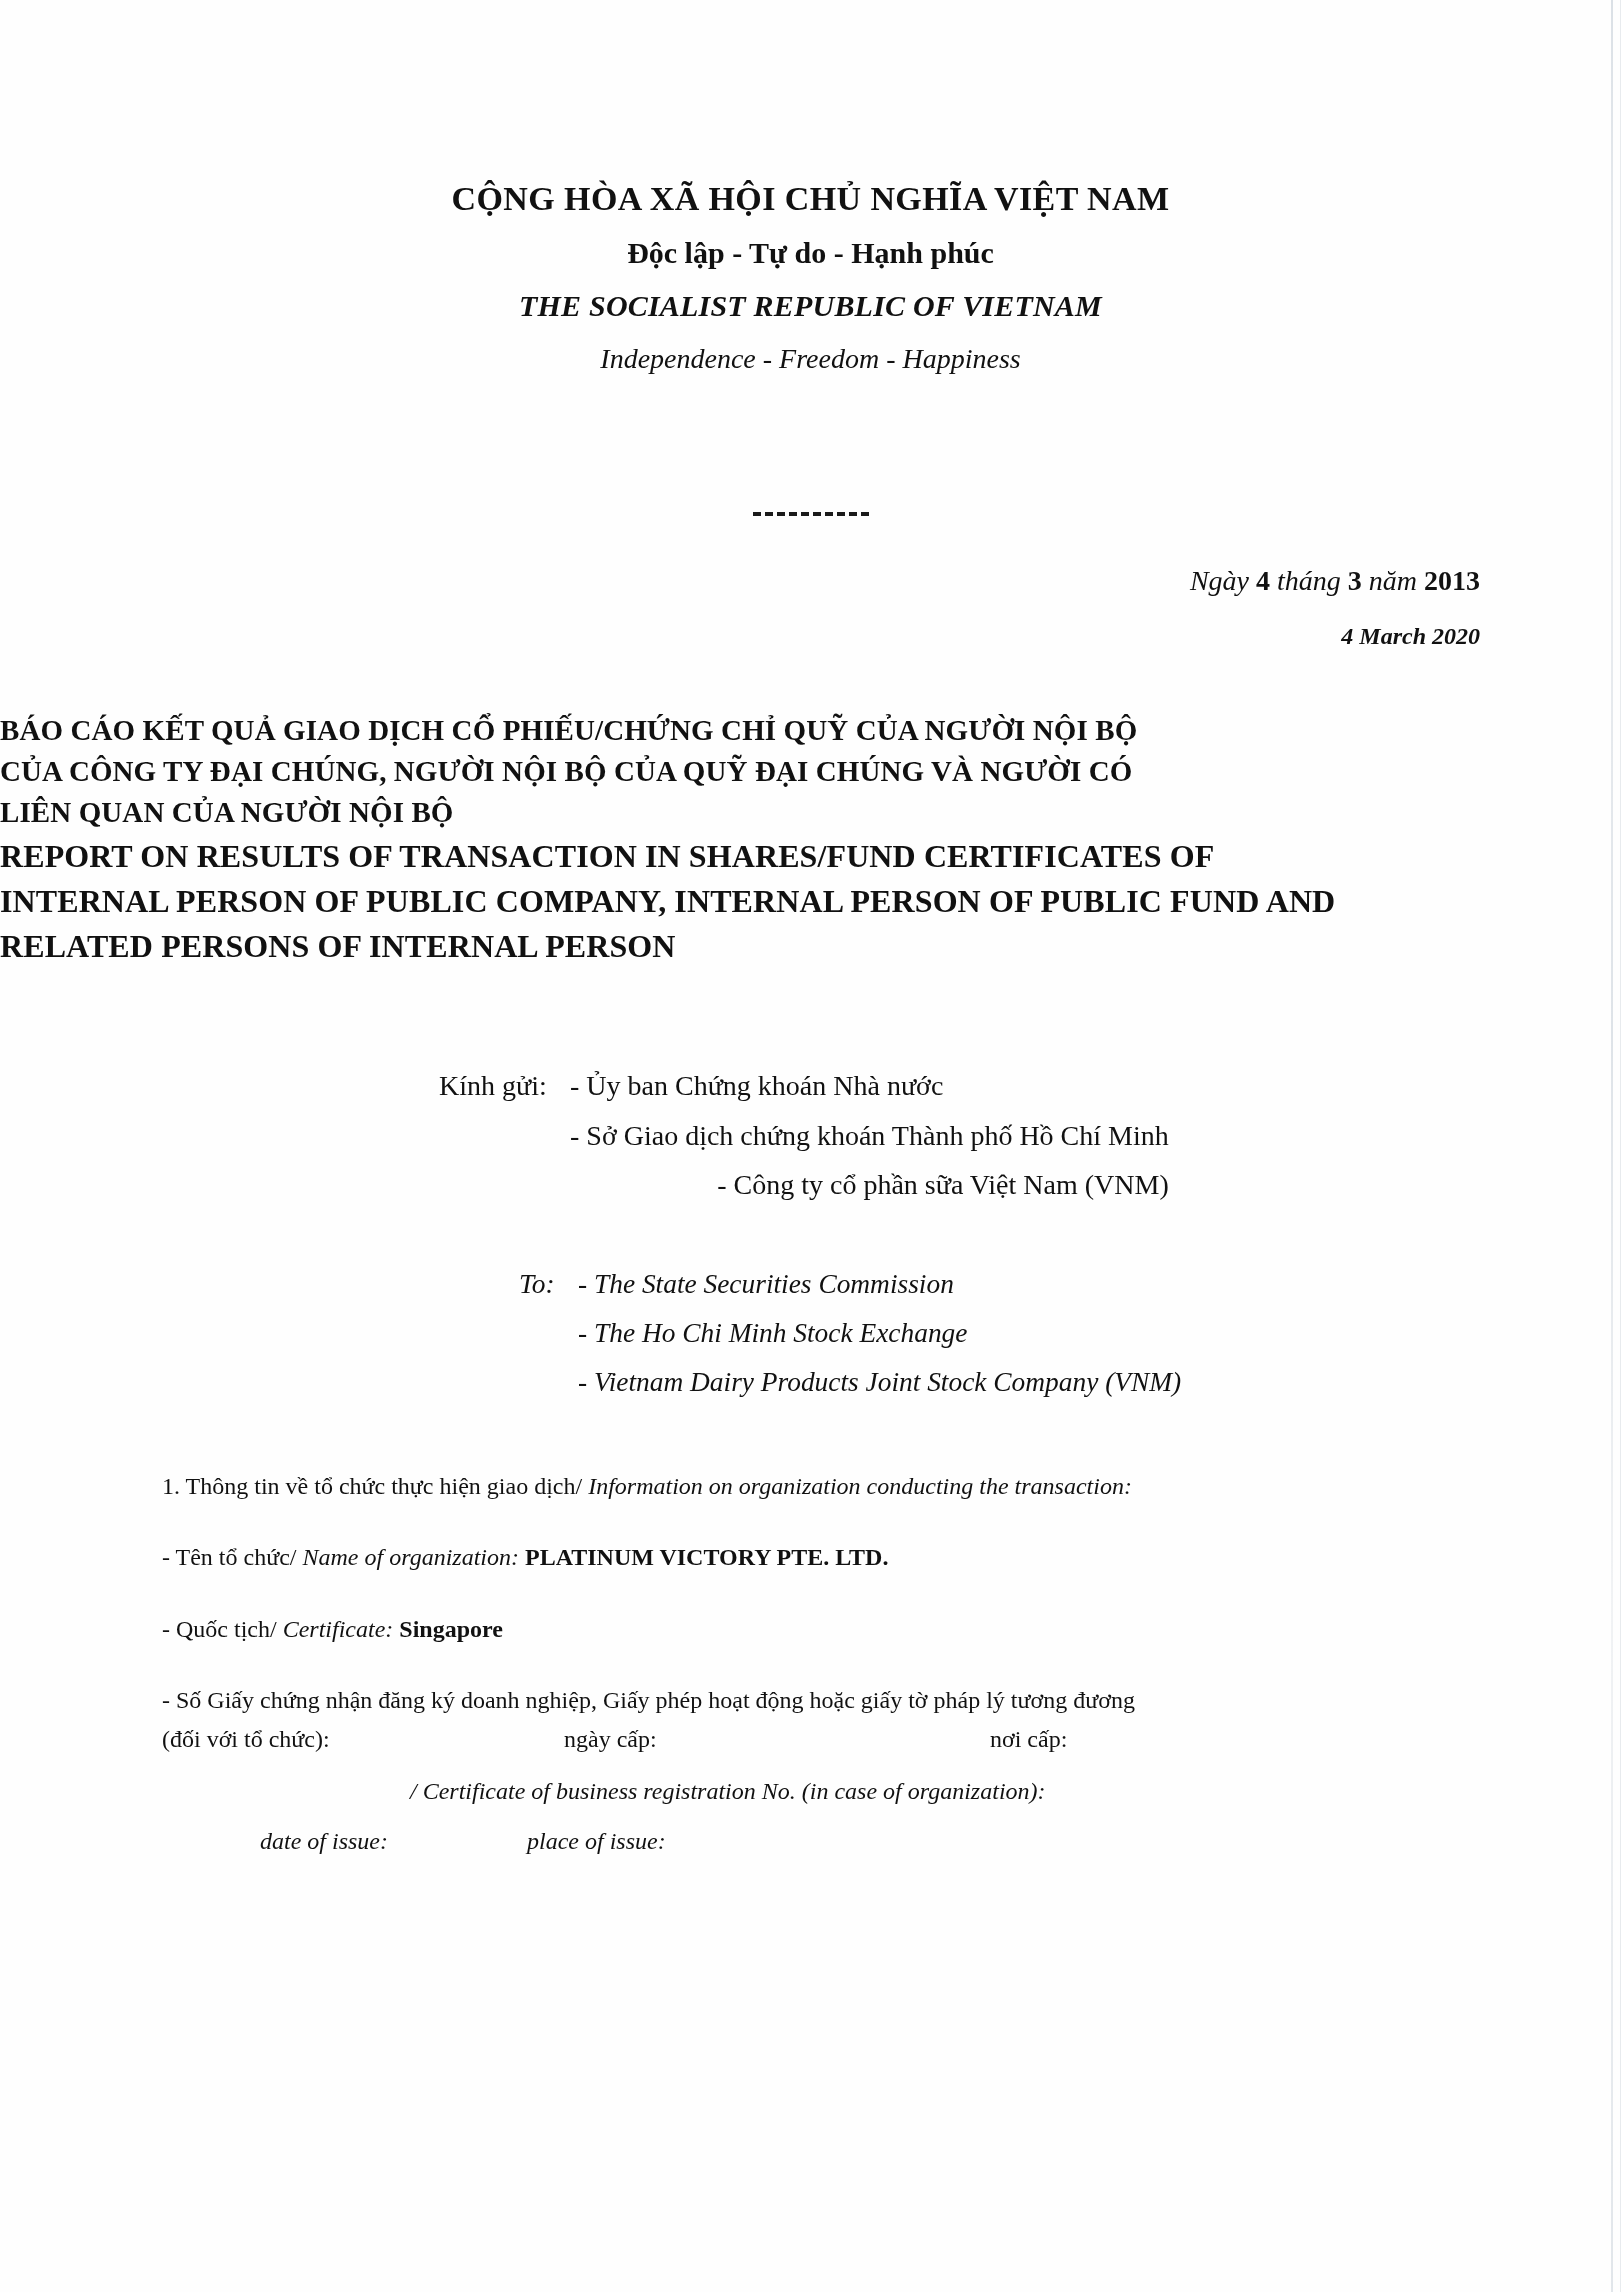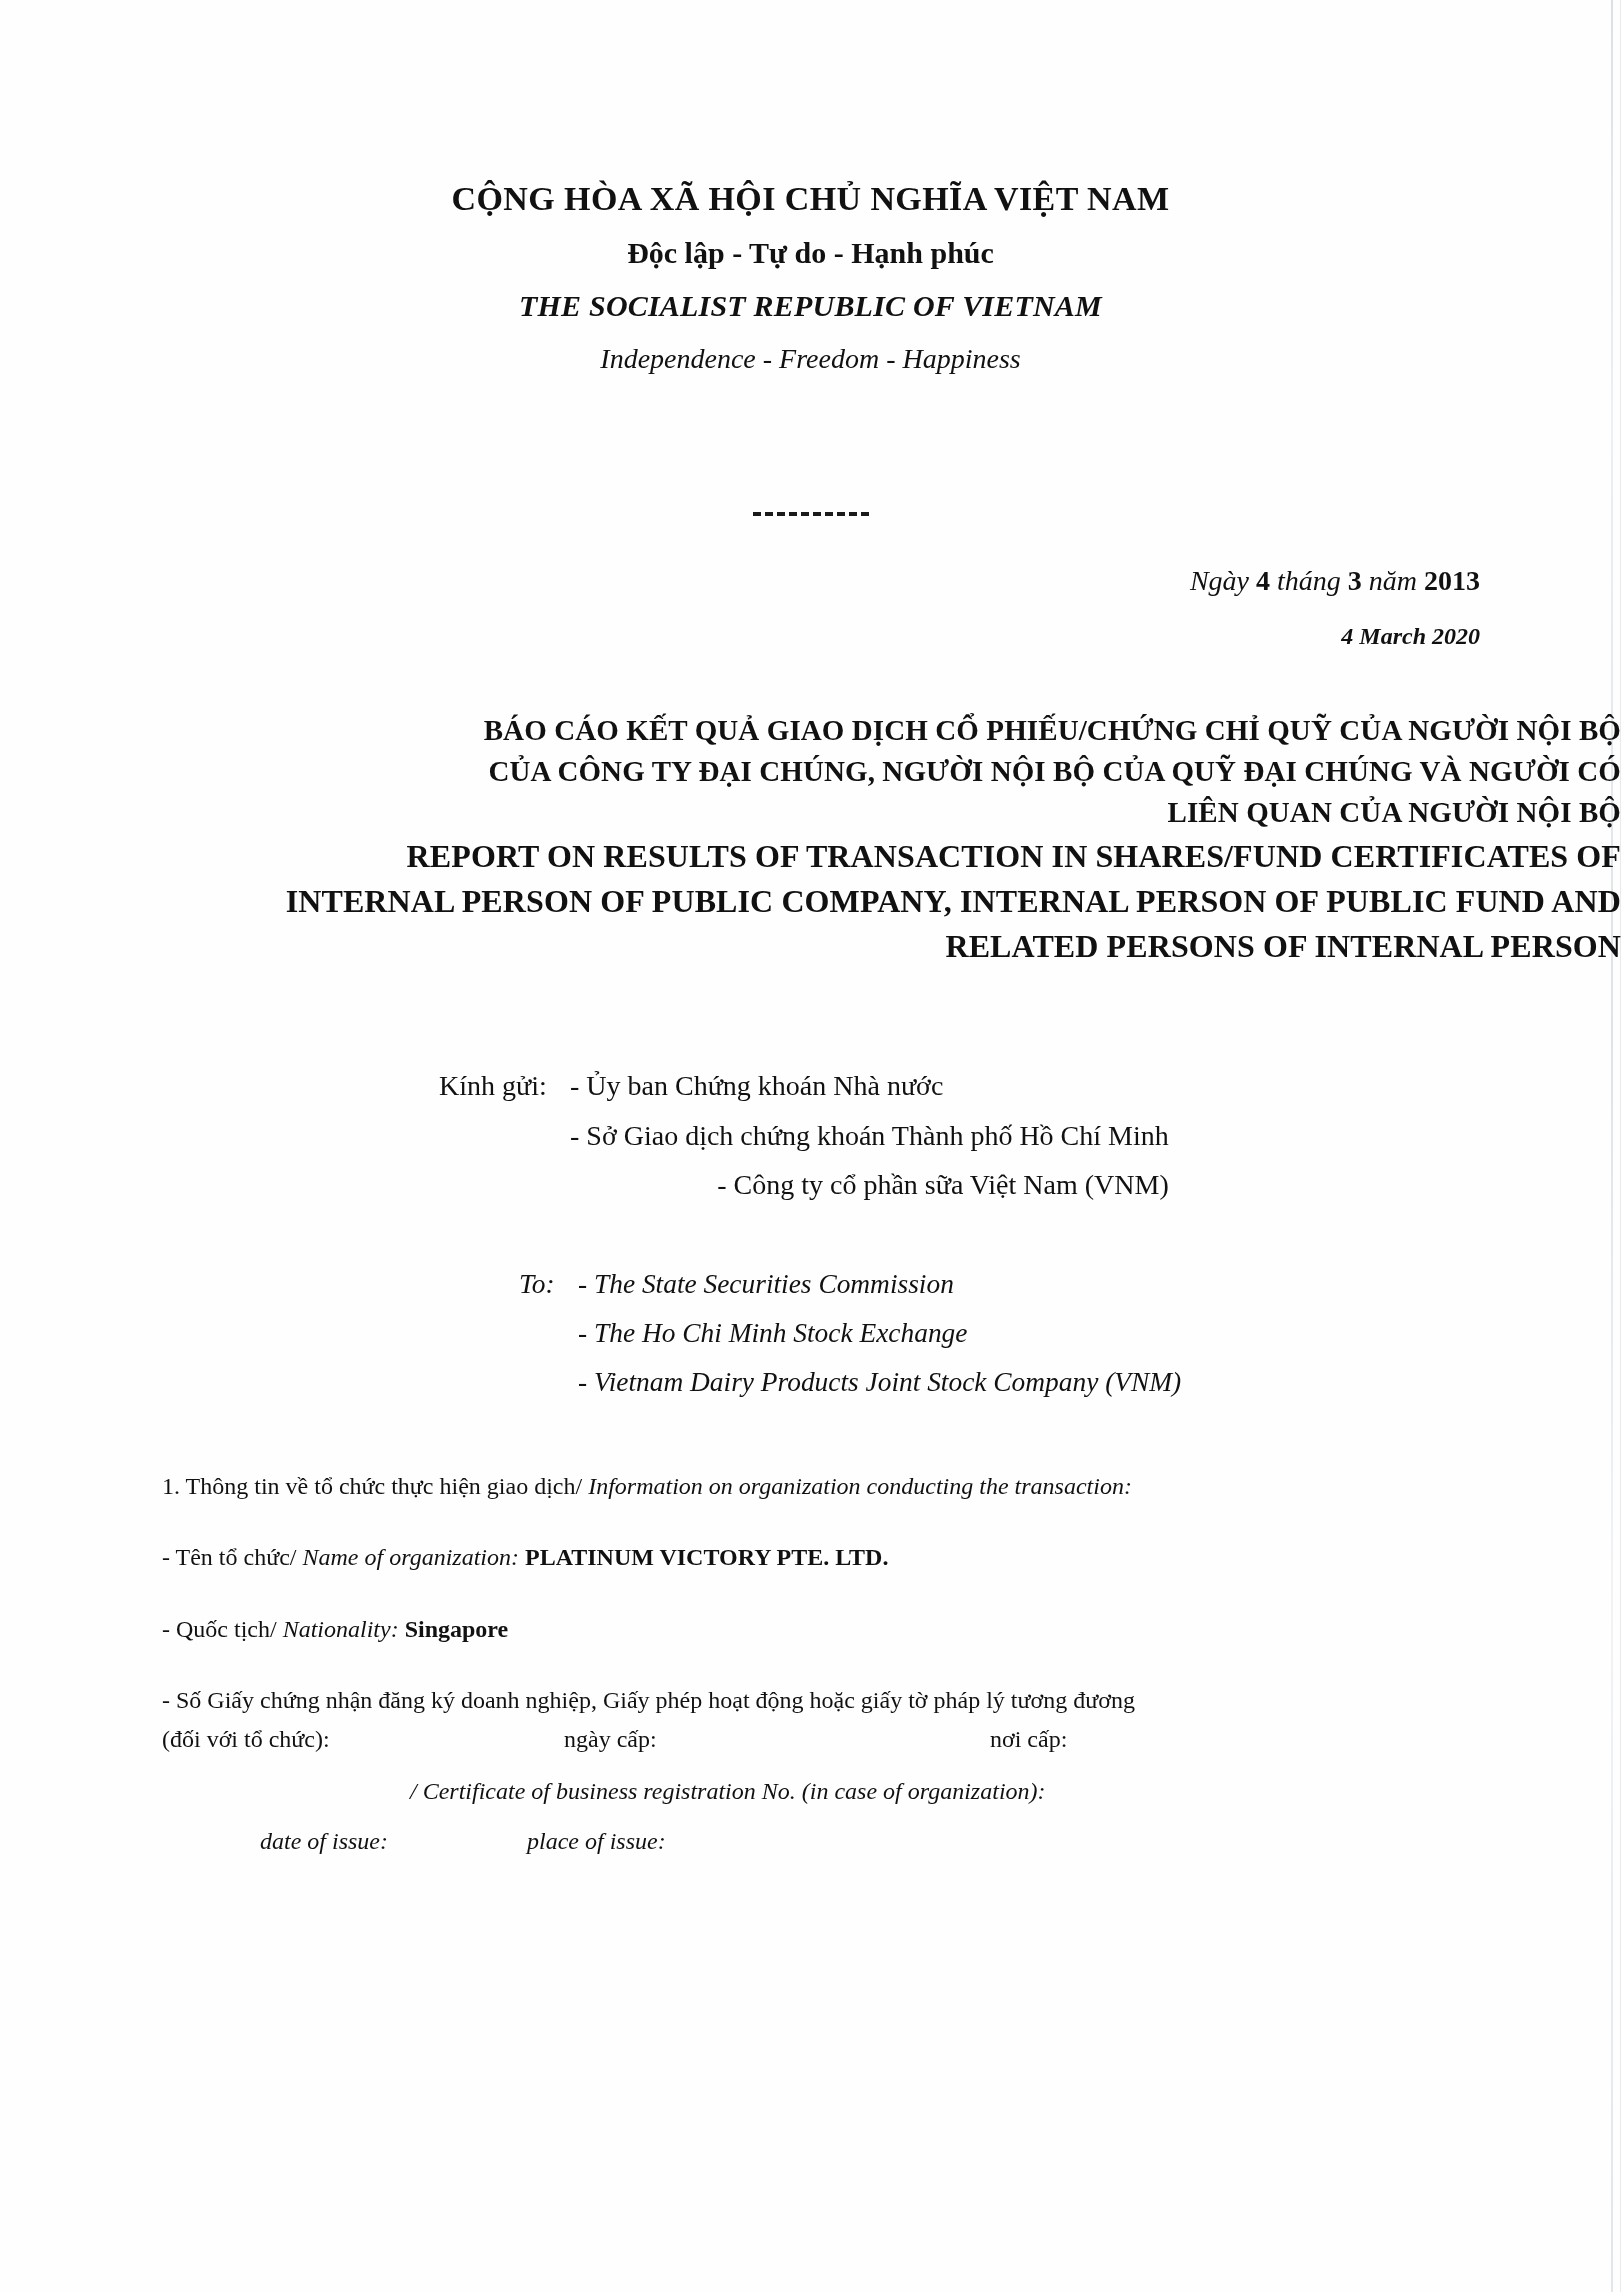--- a/index.html
+++ b/index.html
@@ -115,21 +115,21 @@
     margin-top: 29px;
     white-space: nowrap;
   }
 
   
   .title-block {
     position: absolute;
     left: 0;
     right: 0;
     top: 710px;
-    text-align: right;
+    text-align: left;
   }
   .title-vi {
     font-size: 29px;
     font-weight: bold;
     line-height: 1.42;
     letter-spacing: 0.1px;
   }
   .title-en {
     font-size: 32px;
     font-weight: bold;
@@ -265,21 +265,21 @@
       <div class="rtext">- Vietnam Dairy Products Joint Stock Company (VNM)</div>
     </div>
   </div>
 
   <div class="body-block">
 
     <div class="para"><span>1. Thông tin về tổ chức thực hiện giao dịch/</span> <em>Information on organization conducting the transaction:</em></div>
 
     <div class="para"><span>- Tên tổ chức/</span> <em>Name of organization:</em> <strong>PLATINUM VICTORY PTE. LTD.</strong></div>
 
-    <div class="para"><span>- Quốc tịch/</span> <em>Nationality:</em> <strong>Singapore</strong></div>
+    <div class="para"><span>- Quốc tịch/</span> <em>Certificate:</em> <strong>Singapore</strong></div>
 
     <div>
       <div>- Số Giấy chứng nhận đăng ký doanh nghiệp, Giấy phép hoạt động hoặc giấy tờ pháp lý tương đương</div>
       <div class="cert-row">
         <div class="cert-c1">(đối với tổ chức):</div>
         <div class="cert-c2">ngày cấp:</div>
         <div class="cert-c3">nơi cấp:</div>
       </div>
       <div class="cert-en-1">/ Certificate of business registration No. (in case of organization):</div>
       <div class="cert-en-2">

